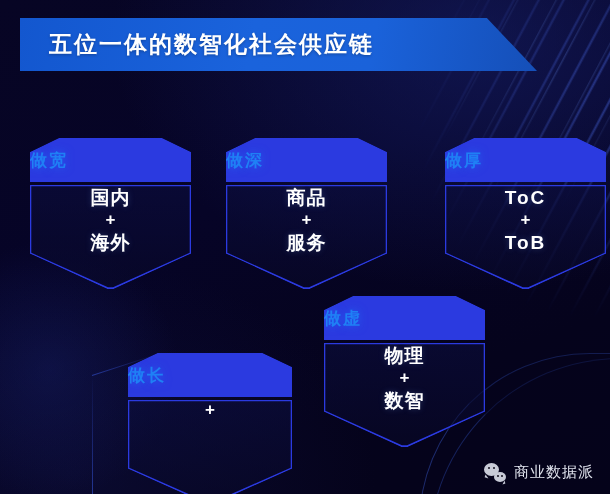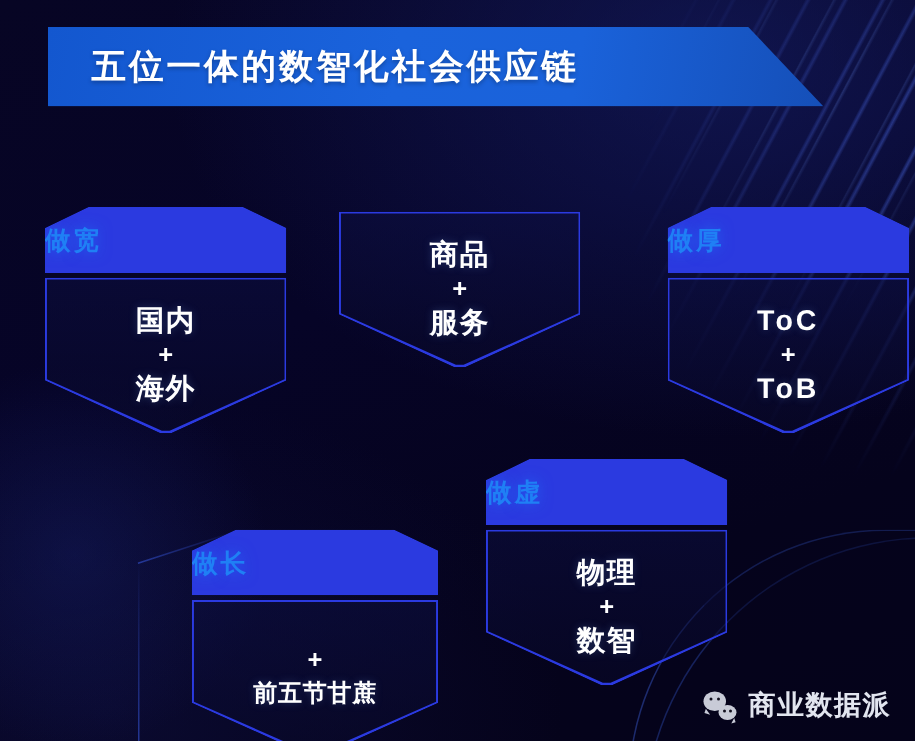--- a/index.html
+++ b/index.html
@@ -110,21 +110,21 @@
     width: 70px;
     height: 1px;
     transform: rotate(-18deg);
     transform-origin: left center;
     background: linear-gradient(to right, rgba(56,90,230,0.55), rgba(46,74,200,0.0));
   }
 
   
   .banner {
     position: absolute;
-    left: 32px;
+    left: 20px;
     top: 18px;
     width: 517px;
     height: 53px;
     background: linear-gradient(100deg, #1357cf 0%, #1a63dc 45%, #1a62da 68%, #154fb8 100%);
     clip-path: polygon(0 0, 90.3% 0, 100% 100%, 0 100%);
     display: flex;
     align-items: center;
     box-shadow: 0 0 26px rgba(22,80,200,0.35);
   }
   .banner-title {
@@ -183,21 +183,20 @@
   .card-body {
     position: relative;
     margin-top: 3px;
     height: 104px;
     box-sizing: border-box;
     background: linear-gradient(180deg, rgba(12,14,64,0.55) 0%, rgba(8,8,40,0.55) 100%);
     clip-path: polygon(0 0, 100% 0, 100% 66%, 52% 100%, 48% 100%, 0 66%);
     display: flex;
     flex-direction: column;
     align-items: center;
-    justify-content: center;
   }
   .card-body::before {
     content: "";
     position: absolute;
     inset: 0;
     background: #2b3ae0;
     clip-path: polygon(
       0 0, 100% 0, 100% 66%, 52% 100%, 48% 100%, 0 66%,
       0 1.3px,
       1.3px 1.3px,
@@ -235,21 +234,21 @@
     font-size: 16px;
     letter-spacing: 0.5px;
   }
   .card--wide { width: 164px; margin-top: 48px; }
 
   
   #card-wide   { left: 30px;  top: 138px; }
   #card-deep   { left: 226px; top: 138px; }
   #card-thick  { left: 422px; top: 138px; padding-left: 23px; }
   #card-long   { left: 128px; top: 305px; }
-  #card-virtual{ left: 324px; top: 306px; }
+  #card-virtual{ left: 324px; top: 296px; }
 
   
   .watermark {
     position: absolute;
     right: 16px;
     bottom: 12px;
     display: flex;
     align-items: center;
     gap: 8px;
   }
@@ -295,23 +294,23 @@
     width: 2px; height: 2px;
     background: #14121f;
     border-radius: 50%;
   }
   .wechat-icon .e1 { left: 4px;  top: 4px; }
   .wechat-icon .e2 { left: 9px;  top: 4px; }
   .wechat-icon .e3 { right: 7px; bottom: 5px; }
   .wechat-icon .e4 { right: 3px; bottom: 5px; }
   .watermark-text {
     color: #e2e5ef;
-    font-size: 18px;
+    font-size: 15px;
     letter-spacing: 1px;
-    font-weight: bold;
+    font-weight: normal;
   }
 </style>
 </head>
 <body>
 
 <div id="stage">
 
   <div class="bg-layer">
     <div class="glow-left"></div>
     <div class="streaks-tr"></div>
@@ -331,20 +330,23 @@
       <span class="card-head-text">做宽</span>
     </div>
     <div class="card-body">
       <span class="card-line">国内</span>
       <span class="card-plus">+</span>
       <span class="card-line">海外</span>
     </div>
   </div>
 
   <div class="card" id="card-deep">
+    <div class="card-head">
+      <span class="card-head-text">做深</span>
+    </div>
     <div class="card-body">
       <span class="card-line">商品</span>
       <span class="card-plus">+</span>
       <span class="card-line">服务</span>
     </div>
   </div>
 
   <div class="card card--latin" id="card-thick">
     <div class="card-head">
       <span class="card-head-text">做厚</span>
@@ -355,21 +357,20 @@
       <span class="card-line">ToB</span>
     </div>
   </div>
 
   <div class="card card--wide" id="card-long">
     <div class="card-head">
       <span class="card-head-text">做长</span>
     </div>
     <div class="card-body">
       <span class="card-plus">+</span>
-      <span class="card-line">前五节甘蔗</span>
     </div>
   </div>
 
   <div class="card" id="card-virtual">
     <div class="card-head">
       <span class="card-head-text">做虚</span>
     </div>
     <div class="card-body">
       <span class="card-line">物理</span>
       <span class="card-plus">+</span>

